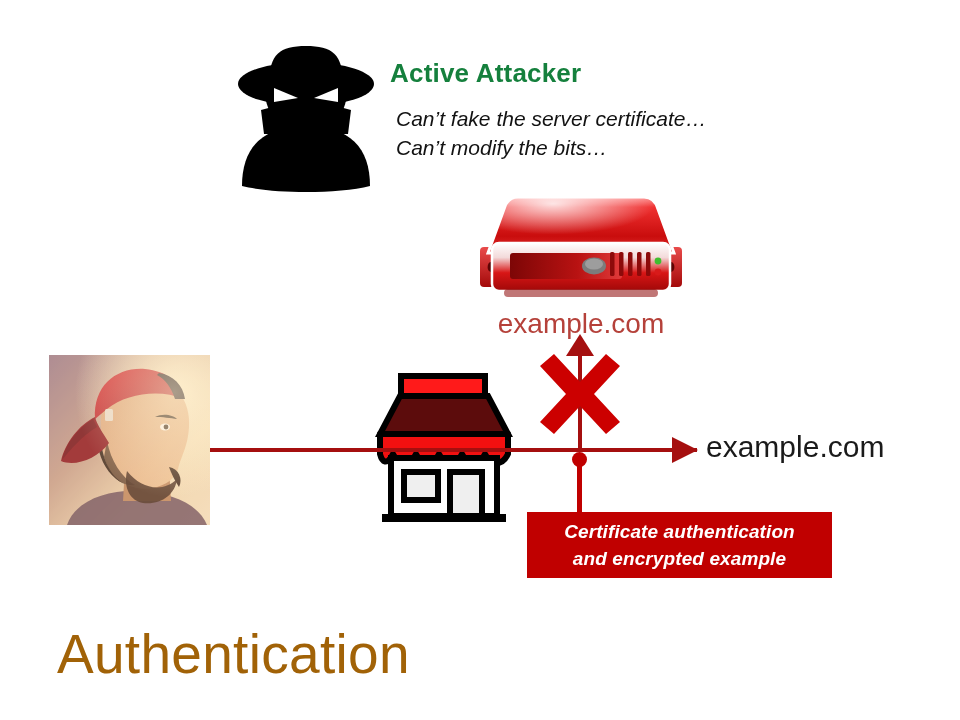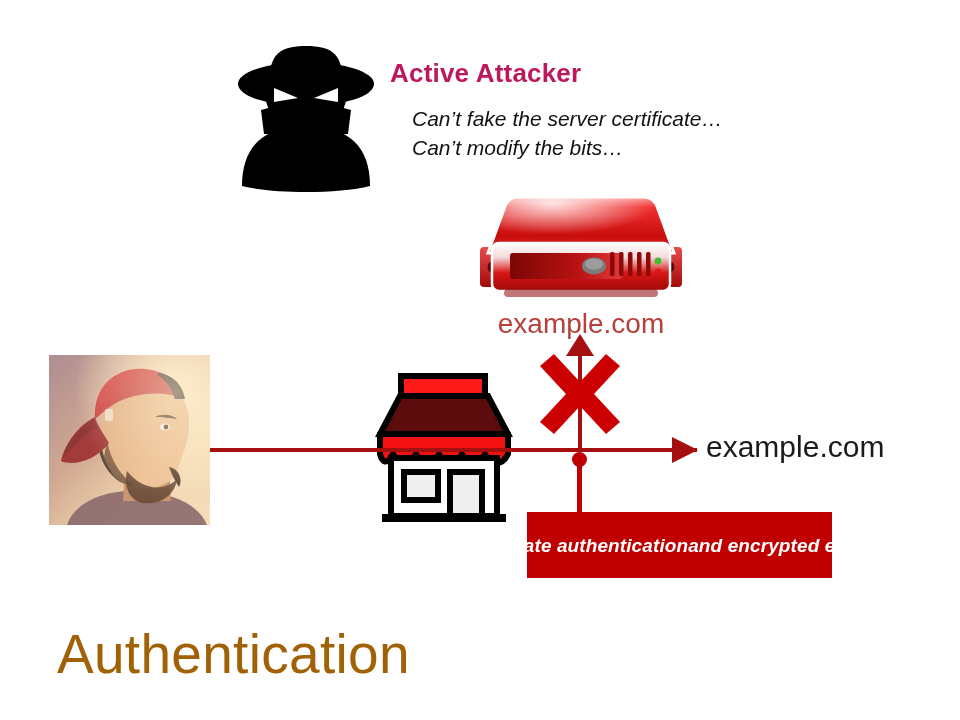--- a/index.html
+++ b/index.html
@@ -8,24 +8,24 @@
     font-family:"Liberation Sans","DejaVu Sans",sans-serif;
     position:relative;
   }
   .slide{position:absolute;left:0;top:0;width:960px;height:720px;}
   .abs{position:absolute;}
 
   
   #attacker-icon{left:228px;top:36px;width:156px;height:158px;}
   #attacker-title{
     left:390px;top:58px;
-    font-size:26px;font-weight:bold;color:#be185d;letter-spacing:.2px;
+    font-size:26px;font-weight:bold;color:#15803d;letter-spacing:.2px;
     white-space:nowrap;
   }
-  #attacker-lines{left:412px;top:104px;}
+  #attacker-lines{left:396px;top:104px;}
   .attacker-line{
     font-size:21px;font-style:italic;color:#121212;
     white-space:nowrap;line-height:29px;
   }
 
   
   #server-icon{left:478px;top:193px;width:206px;height:120px;}
   #server-label{
     left:478px;top:308px;width:206px;text-align:center;
     font-size:28px;color:#b5413a;white-space:nowrap;
@@ -63,21 +63,21 @@
     left:572px;top:452px;width:15px;height:15px;border-radius:50%;
     background:#c00000;
   }
   #callout-pin-line{
     left:577px;top:458px;width:5px;height:56px;background:#c00000;
   }
 
   
   #callout-box{
     left:527px;top:512px;width:305px;height:66px;background:#c00000;
-    display:flex;flex-direction:row;align-items:center;justify-content:center;
+    display:flex;flex-direction:column;align-items:center;justify-content:center;
   }
   .callout-line{
     color:#ffffff;font-size:19px;font-style:italic;font-weight:bold;
     line-height:27px;white-space:nowrap;letter-spacing:.1px;
   }
 
   
   #endpoint-label{
     left:706px;top:430px;font-size:30px;color:#1a1a1a;white-space:nowrap;
   }

